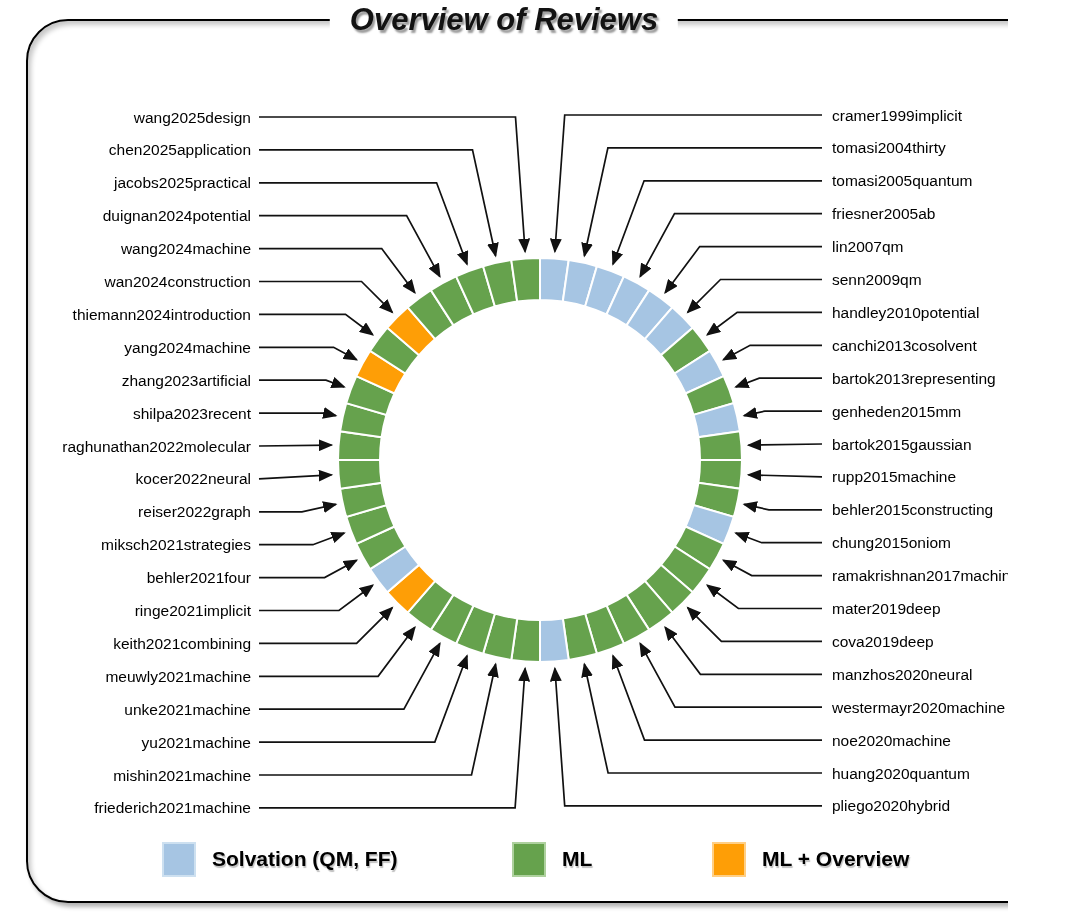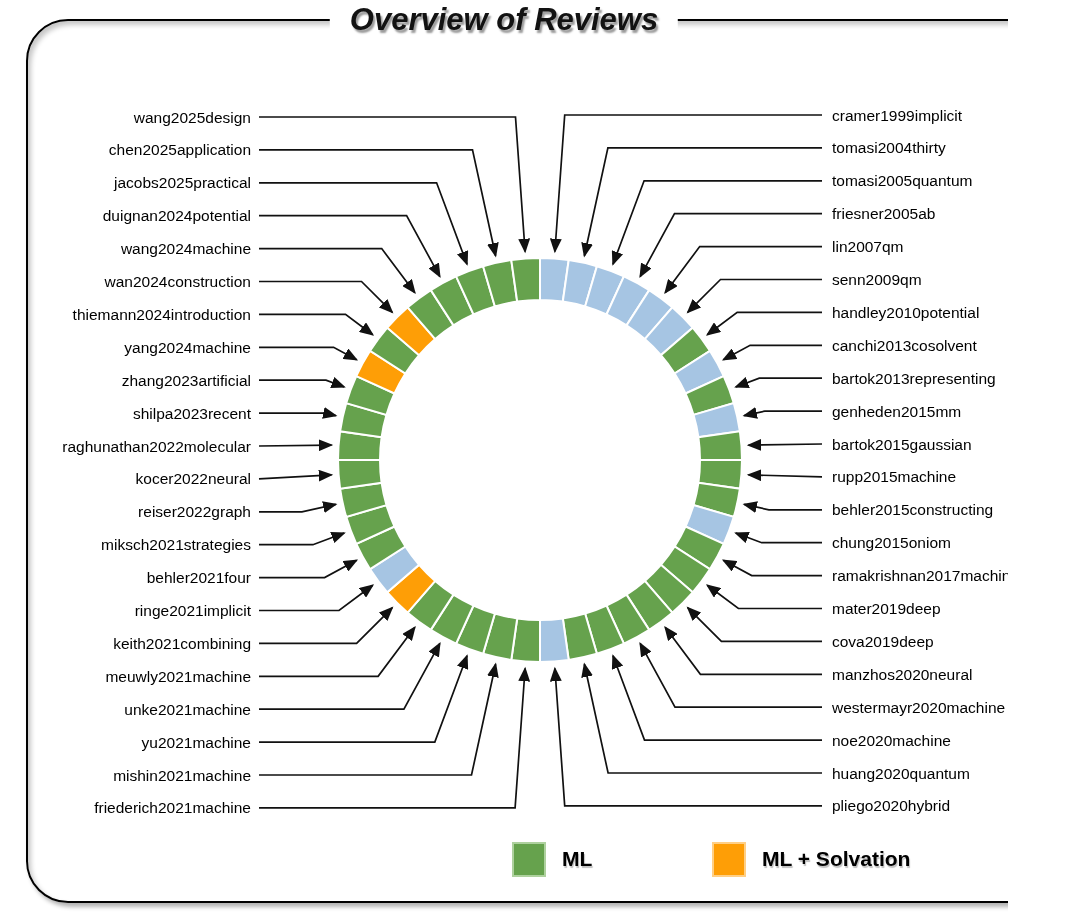--- a/index.html
+++ b/index.html
@@ -161,22 +161,26 @@
       <text x="251" y="714.6999999999999" text-anchor="end" class="paper-label">unke2021machine</text>
       <path d="M259,742.1 L434.8,742.1 L467.0,655.8" fill="none" stroke="#111" stroke-width="1.7" marker-end="url(#arrow)"></path>
       <text x="251" y="747.6" text-anchor="end" class="paper-label">yu2021machine</text>
       <path d="M259,775 L471.5,775 L495.6,664.2" fill="none" stroke="#111" stroke-width="1.7" marker-end="url(#arrow)"></path>
       <text x="251" y="780.5" text-anchor="end" class="paper-label">mishin2021machine</text>
       <path d="M259,807.9 L515.1,807.9 L525.1,668.5" fill="none" stroke="#111" stroke-width="1.7" marker-end="url(#arrow)"></path>
       <text x="251" y="813.4" text-anchor="end" class="paper-label">friederich2021machine</text>
     </svg>
 
   <div id="legend">
+    <div class="legend-item" style="left:162px">
+      <span class="legend-swatch" id="sw-0" style="background: rgb(166, 197, 227); border-color: rgb(205, 224, 240);"></span>
+      <span class="legend-label">Solvation (QM, FF)</span>
+    </div>
     <div class="legend-item" style="left:512px">
       <span class="legend-swatch" id="sw-1" style="background: rgb(102, 162, 77); border-color: rgb(174, 209, 158);"></span>
       <span class="legend-label">ML</span>
     </div>
     <div class="legend-item" style="left:712px">
       <span class="legend-swatch" id="sw-2" style="background: rgb(254, 158, 6); border-color: rgb(255, 207, 133);"></span>
-      <span class="legend-label">ML + Solvation</span>
+      <span class="legend-label">ML + Overview</span>
     </div>
   </div>
 </div>
 
 </body></html>

